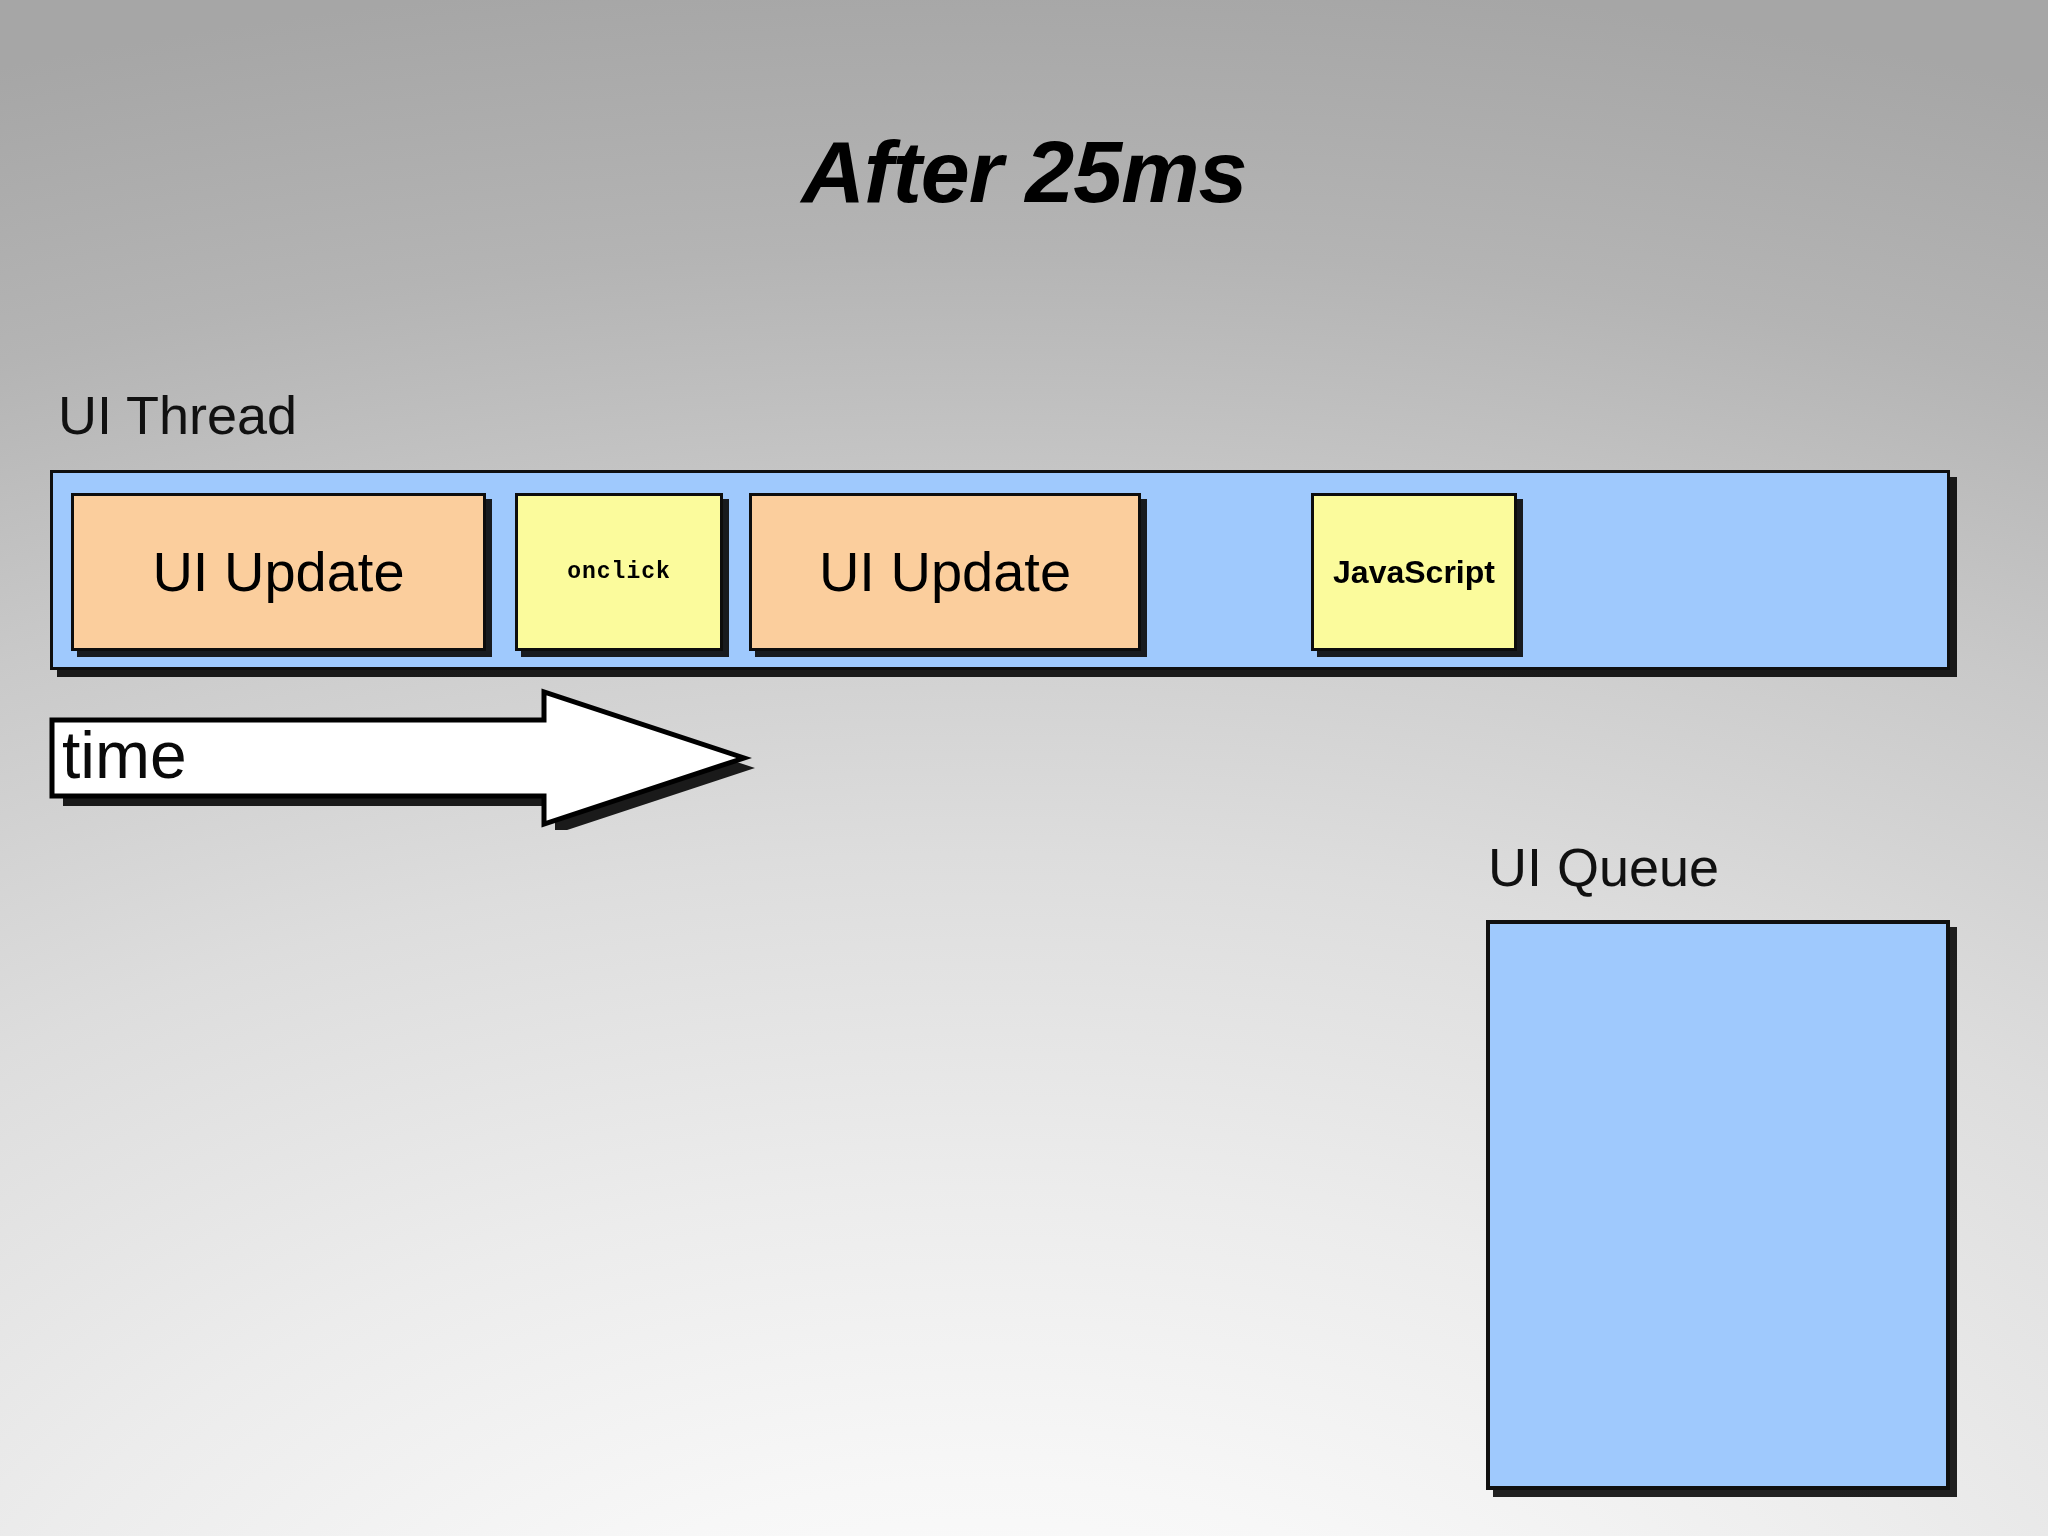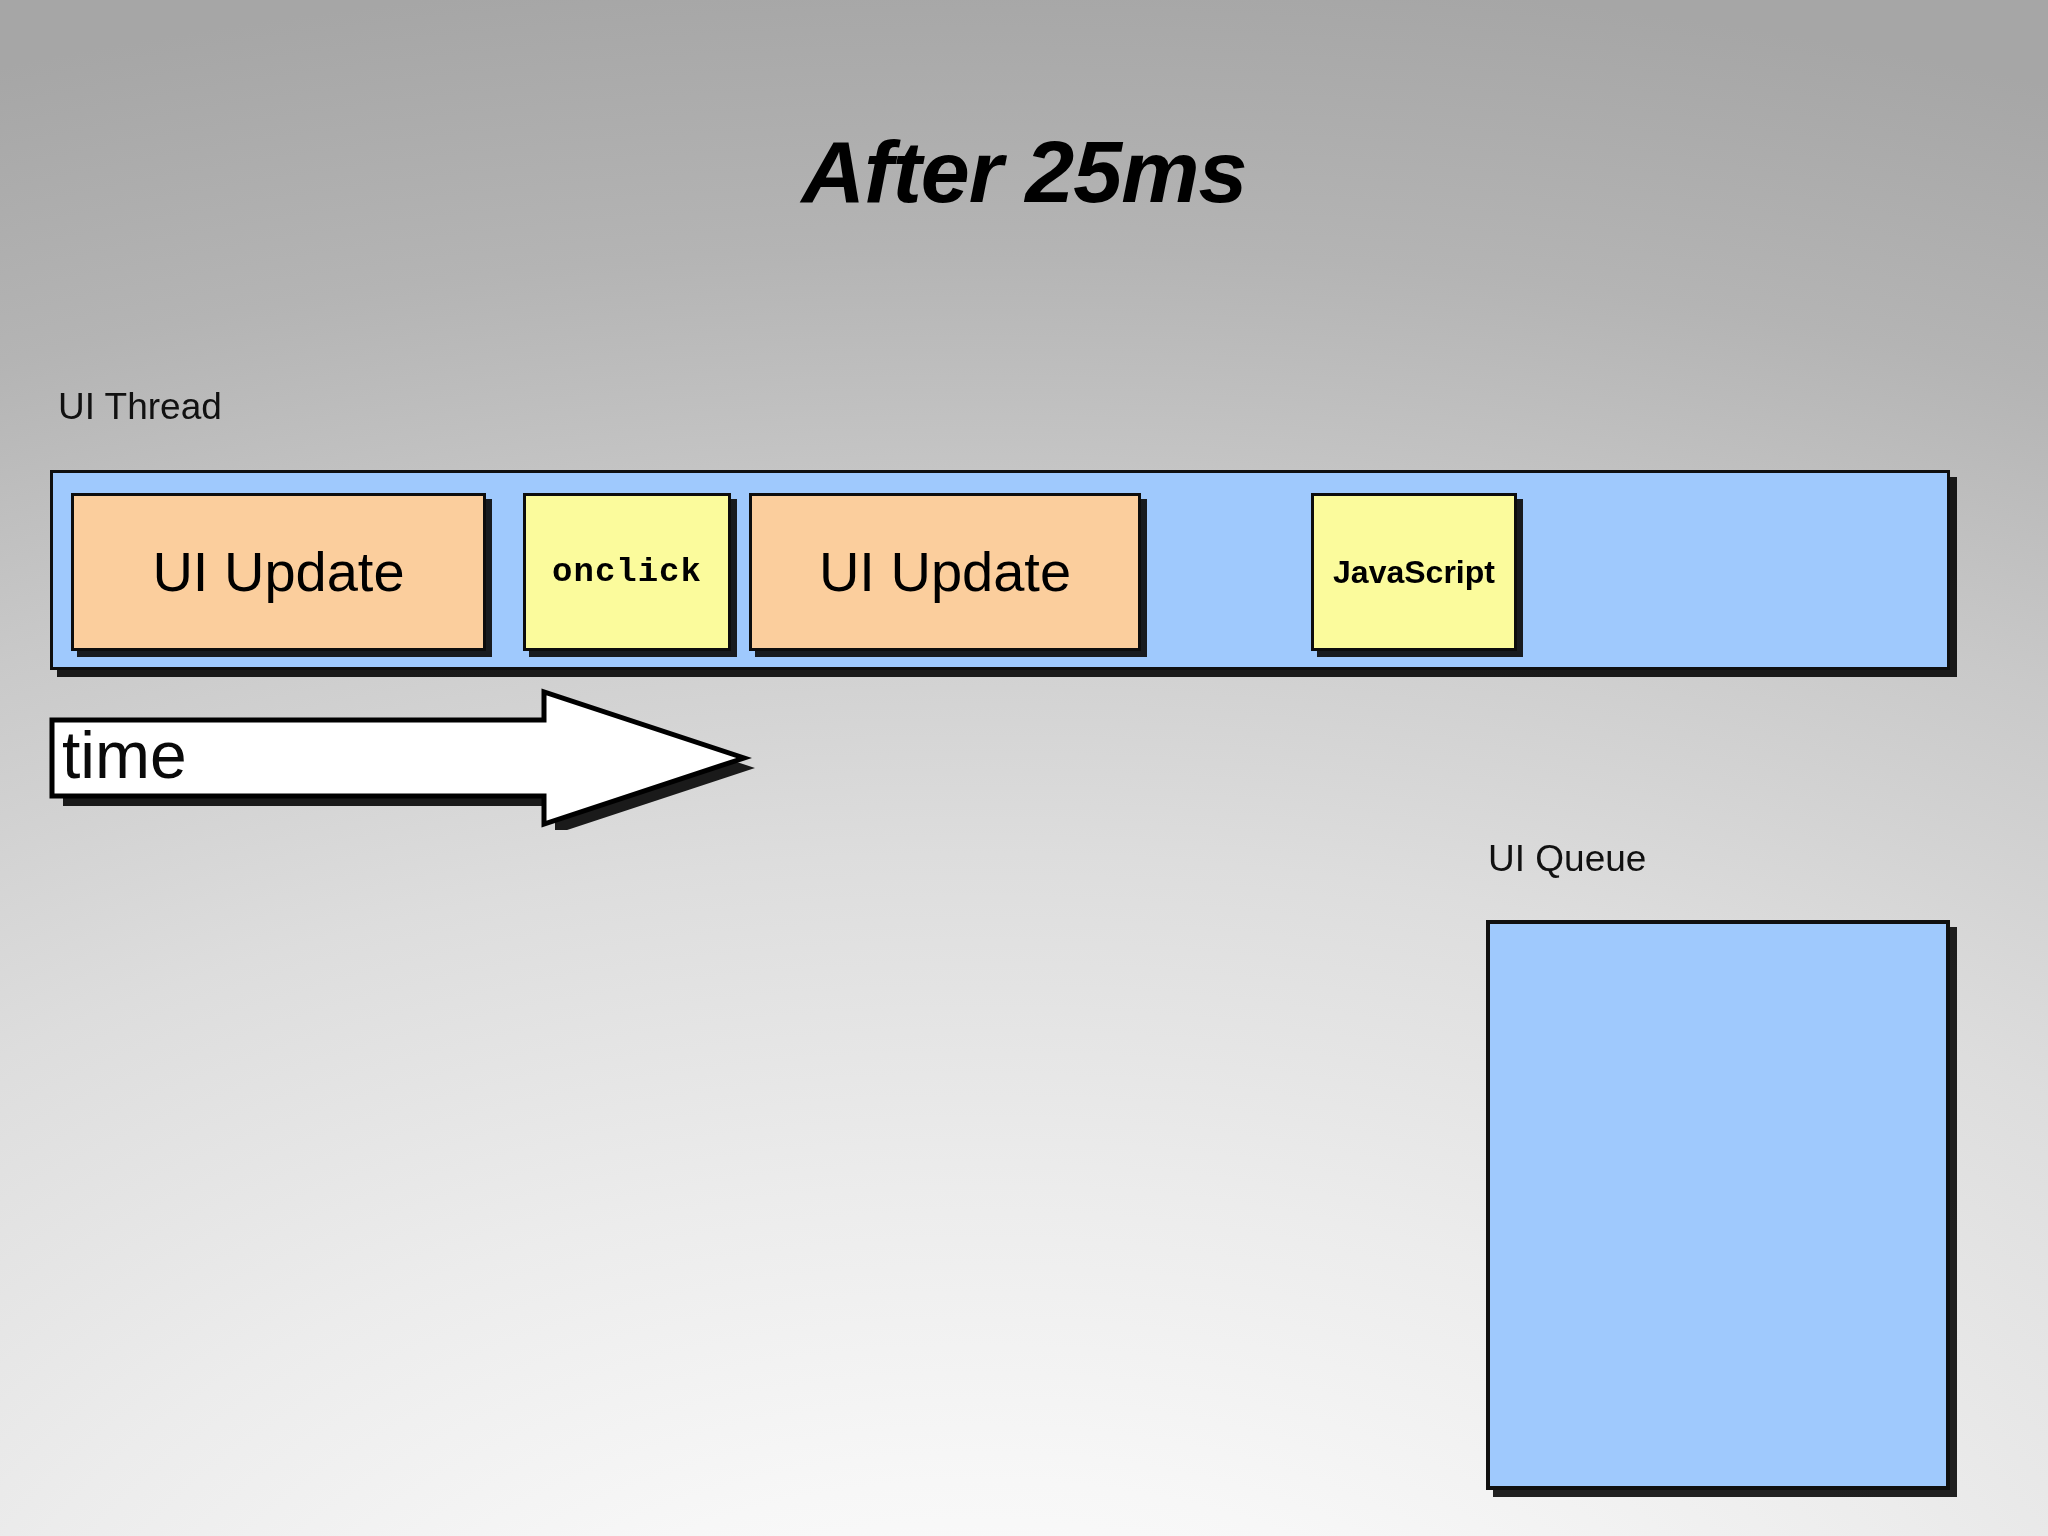--- a/index.html
+++ b/index.html
@@ -42,21 +42,21 @@
     color: #000000;
     letter-spacing: -1px;
     line-height: 1;
     white-space: nowrap;
     font-style: italic;
   }
 
   
   .section-label {
     position: absolute;
-    font-size: 37px;
+    font-size: 54px;
     color: #111111;
     line-height: 1;
     white-space: nowrap;
     text-align: right;
   }
   #ui-thread-label { left: 58px;  top: 388px; }
   #ui-queue-label  { left: 1488px; top: 840px; }
 
   
   #ui-thread-bar {
@@ -88,23 +88,22 @@
     font-size: 56px;
     font-family: Liberation Sans, sans-serif;
     font-weight: normal;
   }
   .task-box.js-yellow {
     background: #fbfb9c;
   }
   .task-box.mono {
     font-family: "Liberation Mono", monospace;
     font-weight: bold;
-    font-size: 34px;
+    font-size: 23px;
     letter-spacing: 1px;
-    margin-left: 8px;
   }
   .task-box.sans-bold {
     font-family: "Liberation Sans", sans-serif;
     font-weight: bold;
     font-size: 32px;
     margin-left: 23px;
   }
 
   #box-ui-update-1 { left: 18px;   top: 20px; width: 415px; height: 158px; }
   #box-onclick     { left: 462px;  top: 20px; width: 208px; height: 158px; }

